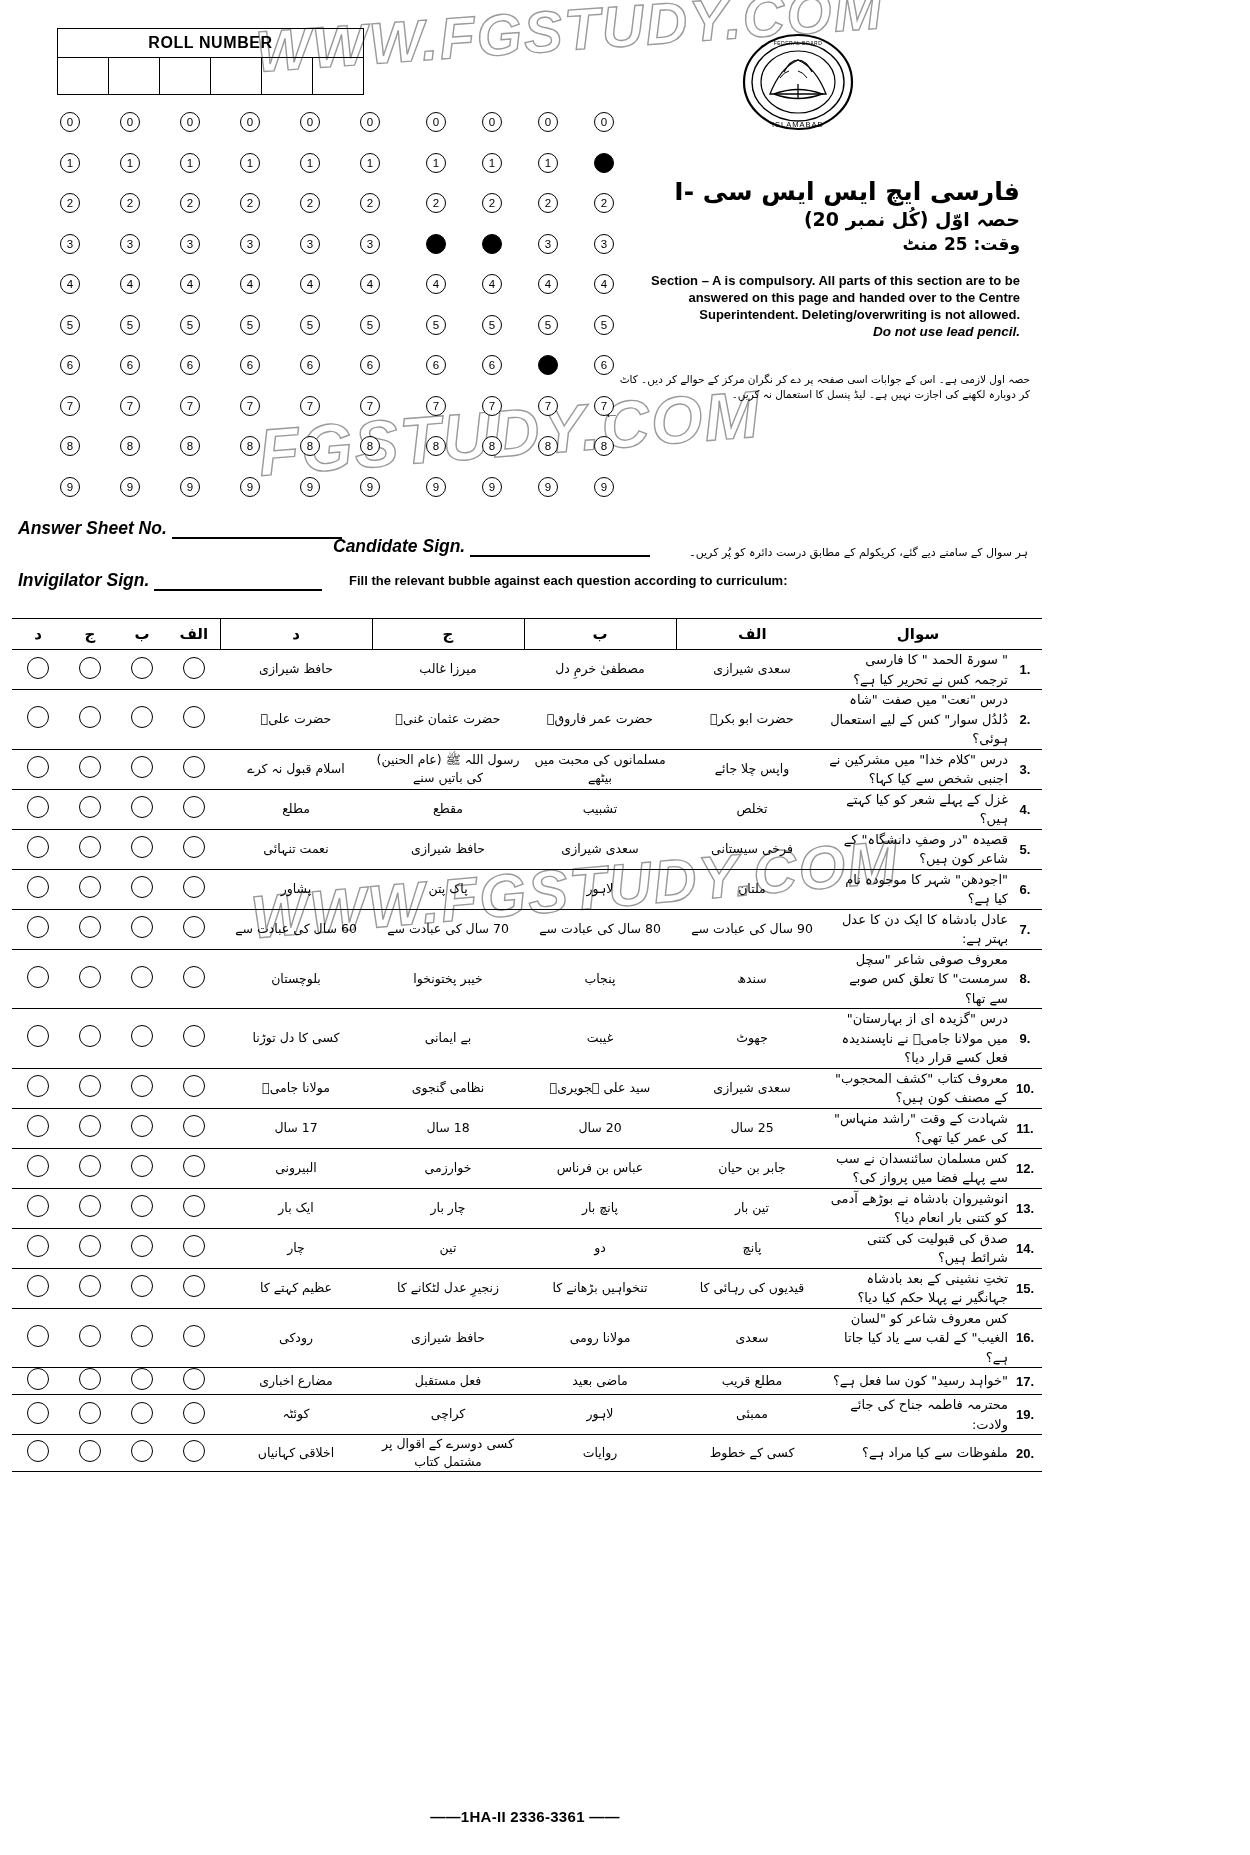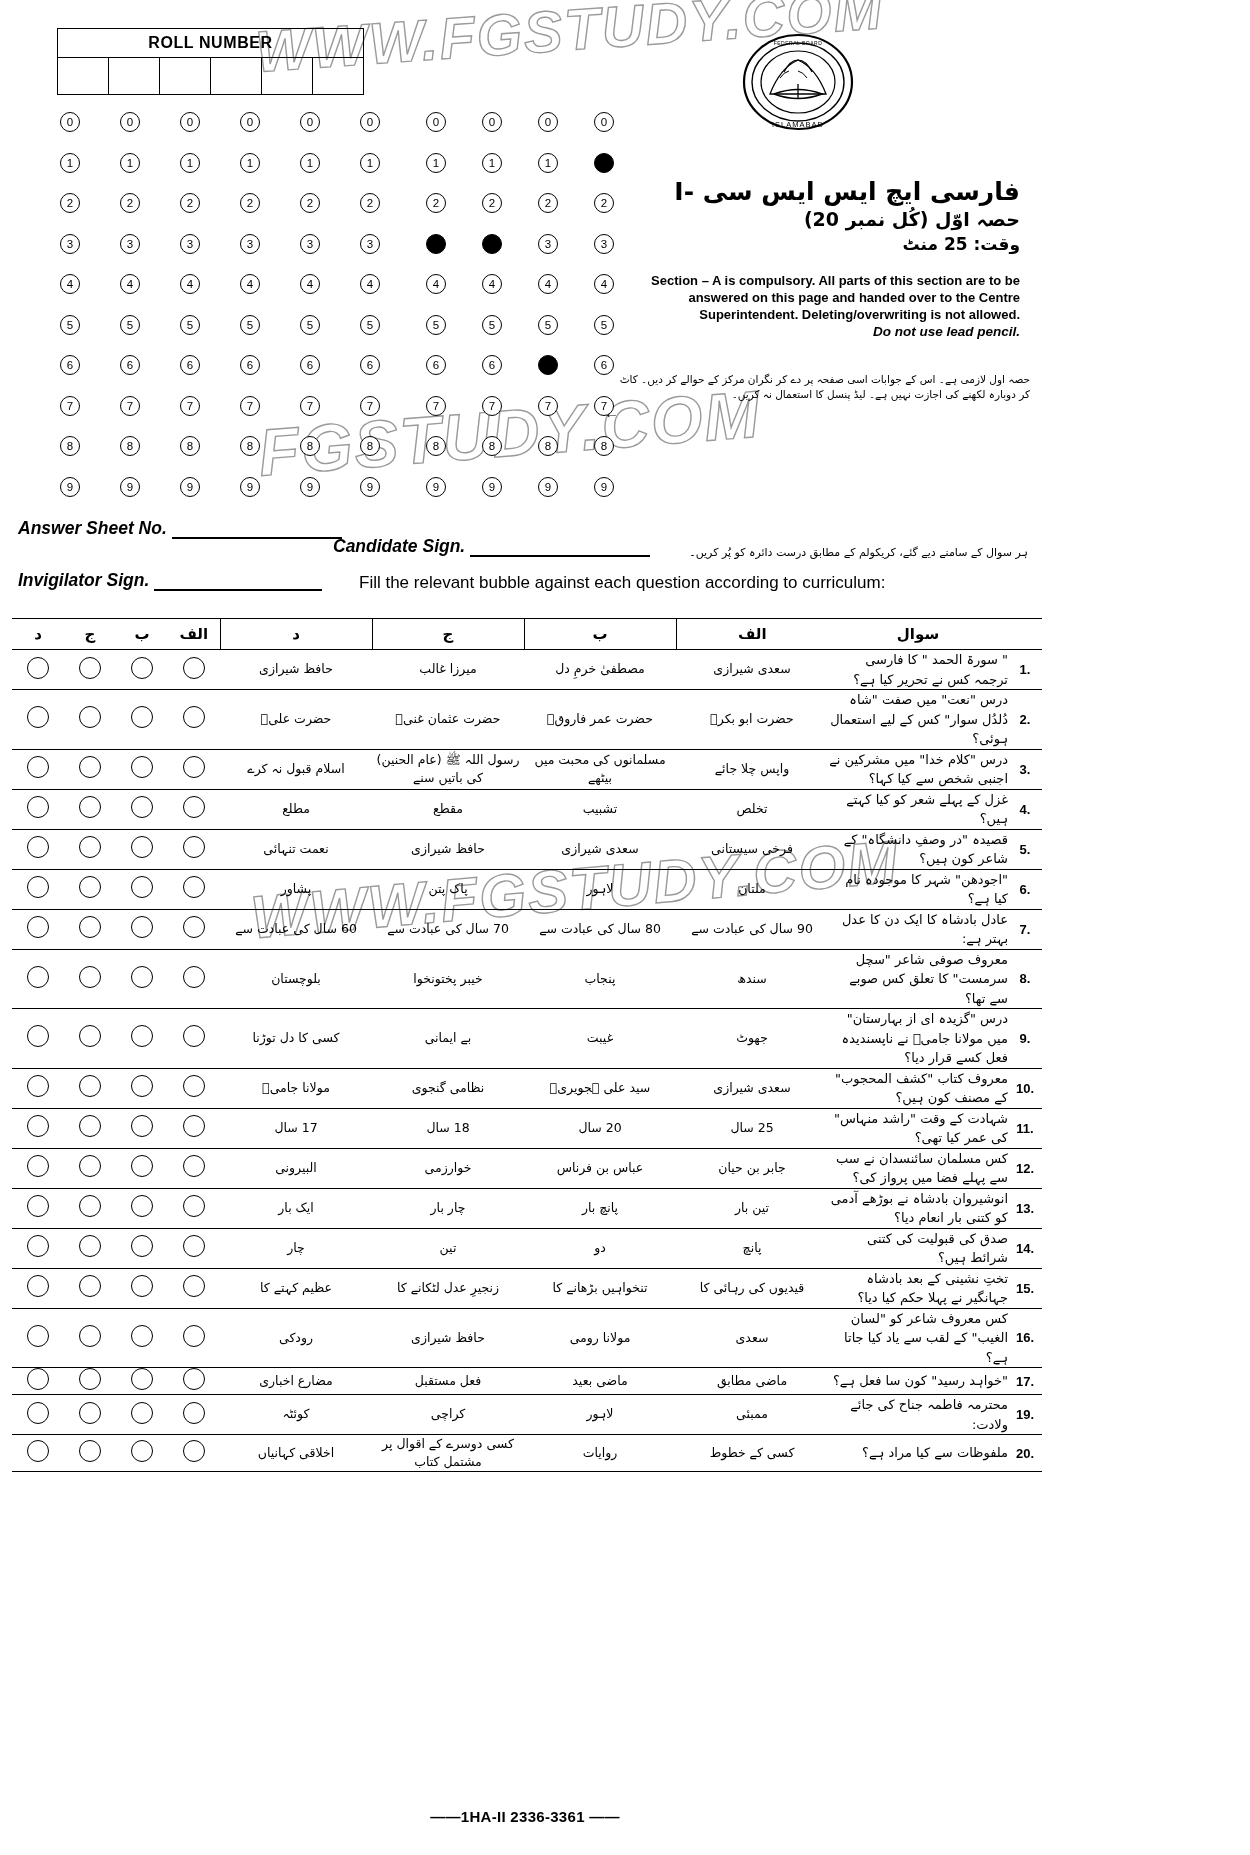--- a/index.html
+++ b/index.html
@@ -59,21 +59,21 @@
     font-size:10.5px;line-height:1.45;font-family:"DejaVu Sans","Liberation Sans",sans-serif;
   }
   .arrow{position:absolute;left:604px;top:404px;font-size:15px;}
 
   
   .sig{position:absolute;font-size:17.5px;font-weight:bold;white-space:nowrap;font-style:italic;}
   .sigUL{display:inline-block;border-bottom:2px solid #000;height:15px;vertical-align:bottom;}
   .s1{left:18px;top:518px;}
   .s2{left:333px;top:536px;}
   .s3{left:18px;top:570px;}
-  .fillNote{position:absolute;left:359px;top:573px;font-size:17px;font-weight:normal;white-space:nowrap;}
+  .fillNote{position:absolute;left:349px;top:573px;font-size:13px;font-weight:bold;white-space:nowrap;}
   .urduFill{position:absolute;left:668px;top:546px;width:360px;text-align:right;direction:rtl;
             font-size:11px;font-family:"DejaVu Sans","Liberation Sans",sans-serif;}
 
   
   .ansTable{position:absolute;left:12px;top:618px;width:1030px;border-collapse:collapse;
             table-layout:fixed;}
   .ansTable td,.ansTable th{border:0;padding:0;}
   .ansTable tr.hdr td{
     border-top:1.6px solid #000;border-bottom:1.6px solid #000;
     height:30px;text-align:center;font-size:15px;font-weight:bold;
@@ -535,21 +535,21 @@
           <td class="ncell">16.</td>
         </tr>
         <tr class="q">
           <td class="bcell"><span class="ansbub"></span></td>
           <td class="bcell"><span class="ansbub"></span></td>
           <td class="bcell"><span class="ansbub"></span></td>
           <td class="bcell"><span class="ansbub"></span></td>
           <td class="ocell">مضارع اخباری</td>
           <td class="ocell">فعل مستقبل</td>
           <td class="ocell">ماضی بعید</td>
-          <td class="ocell">ماضی مطابق</td>
+          <td class="ocell">مطلع قریب</td>
           <td class="qcell">"خواہد رسید" کون سا فعل ہے؟</td>
           <td class="ncell">17.</td>
         </tr>
         <tr class="q">
           <td class="bcell"><span class="ansbub"></span></td>
           <td class="bcell"><span class="ansbub"></span></td>
           <td class="bcell"><span class="ansbub"></span></td>
           <td class="bcell"><span class="ansbub"></span></td>
           <td class="ocell">کوئٹہ</td>
           <td class="ocell">کراچی</td>

